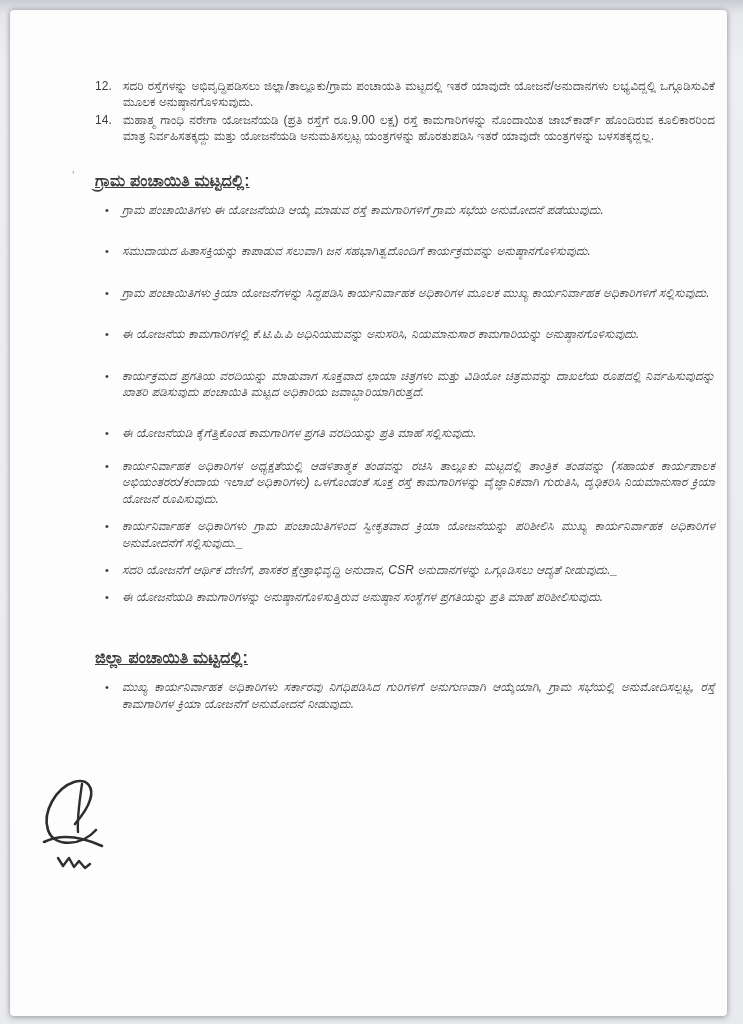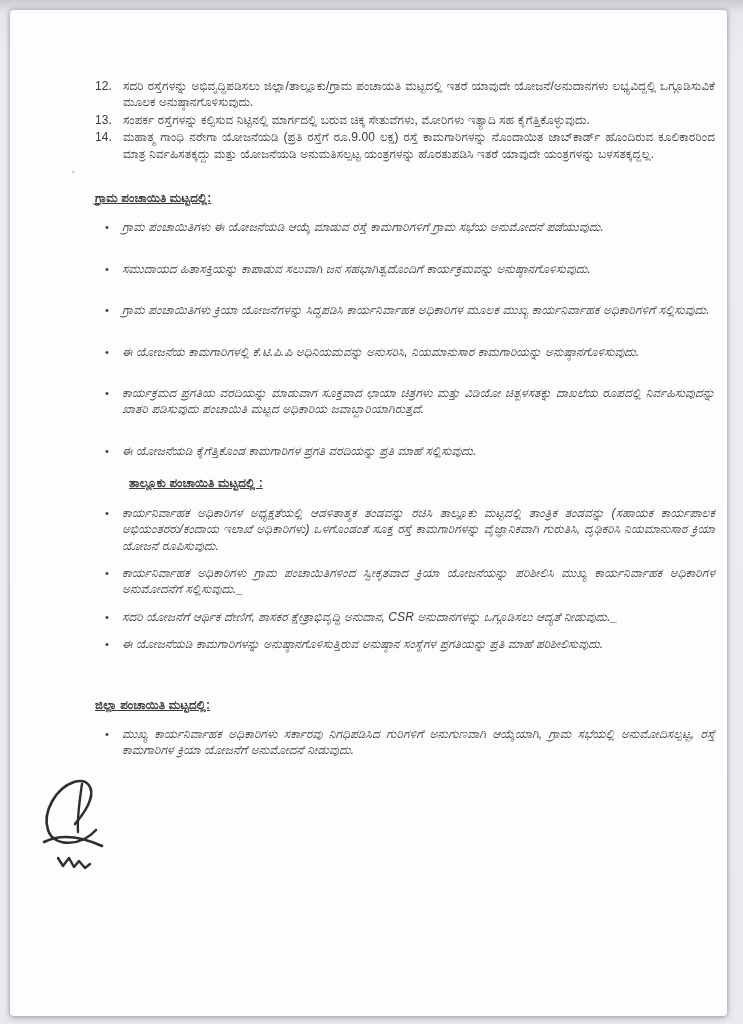--- a/index.html
+++ b/index.html
@@ -24,21 +24,21 @@
     letter-spacing:.1px;
   }
   
   .nlist { margin-bottom:28px; }
   .nitem { display:flex; margin-bottom:1px; }
   .nitem .num { flex:none; width:28px; }
   .nitem .ntext { flex:1; text-align:justify; }
   
   .sec-heading {
     font-weight:bold; text-decoration:underline;
-    margin-bottom:13px; font-size:12px;
+    margin-bottom:13px; font-size:16px;
   }
   .indent { margin-left:34px; }
   .bitem { display:flex; margin-left:10px; }
   .bitem .bullet { flex:none; width:17px; font-size:11px; line-height:16.4px; }
   .bitem .btext { flex:1; text-align:justify;font-style:italic; }
   .gp .bitem { margin-bottom:25px; }
   .gp .bitem:last-child { margin-bottom:16px; }
   .tp { margin-top:2px; }
   .tp .bitem { margin-bottom:11px; }
   .jp { margin-top:44px; }
@@ -61,24 +61,20 @@
   <span class="speck speck-2">ʻ</span>
 
   <div class="content">
 
     <div class="nlist">
       <div class="nitem">
         <span class="num">12.</span>
         <span class="ntext">ಸದರಿ ರಸ್ತೆಗಳನ್ನು ಅಭಿವೃದ್ಧಿಪಡಿಸಲು ಜಿಲ್ಲಾ/ತಾಲ್ಲೂಕು/ಗ್ರಾಮ ಪಂಚಾಯತಿ ಮಟ್ಟದಲ್ಲಿ ಇತರೆ ಯಾವುದೇ ಯೋಜನೆ/ಅನುದಾನಗಳು ಲಭ್ಯವಿದ್ದಲ್ಲಿ ಒಗ್ಗೂಡಿಸುವಿಕೆ ಮೂಲಕ ಅನುಷ್ಠಾನಗೊಳಿಸುವುದು.</span>
       </div>
       <div class="nitem">
-        <span class="num">13.</span>
-        <span class="ntext">ಸಂಪರ್ಕ ರಸ್ತೆಗಳನ್ನು ಕಲ್ಪಿಸುವ ನಿಟ್ಟಿನಲ್ಲಿ ಮಾರ್ಗದಲ್ಲಿ ಬರುವ ಚಿಕ್ಕ ಸೇತುವೆಗಳು, ಮೋರಿಗಳು ಇತ್ಯಾದಿ ಸಹ ಕೈಗೆತ್ತಿಕೊಳ್ಳುವುದು.</span>
-      </div>
-      <div class="nitem">
         <span class="num">14.</span>
         <span class="ntext">ಮಹಾತ್ಮ ಗಾಂಧಿ ನರೇಗಾ ಯೋಜನೆಯಡಿ (ಪ್ರತಿ ರಸ್ತೆಗೆ ರೂ.9.00 ಲಕ್ಷ) ರಸ್ತೆ ಕಾಮಗಾರಿಗಳನ್ನು ನೊಂದಾಯಿತ ಜಾಬ್‌ಕಾರ್ಡ್ ಹೊಂದಿರುವ ಕೂಲಿಕಾರರಿಂದ ಮಾತ್ರ ನಿರ್ವಹಿಸತಕ್ಕದ್ದು ಮತ್ತು ಯೋಜನೆಯಡಿ ಅನುಮತಿಸಲ್ಪಟ್ಟ ಯಂತ್ರಗಳನ್ನು ಹೊರತುಪಡಿಸಿ ಇತರೆ ಯಾವುದೇ ಯಂತ್ರಗಳನ್ನು ಬಳಸತಕ್ಕದ್ದಲ್ಲ.</span>
       </div>
     </div>
 
     <div class="sec gp">
       <div class="sec-heading">ಗ್ರಾಮ ಪಂಚಾಯಿತಿ ಮಟ್ಟದಲ್ಲಿ:</div>
       <div class="bitem">
         <span class="bullet">•</span>
         <span class="btext">ಗ್ರಾಮ ಪಂಚಾಯಿತಿಗಳು ಈ ಯೋಜನೆಯಡಿ ಆಯ್ಕೆ ಮಾಡುವ ರಸ್ತೆ ಕಾಮಗಾರಿಗಳಿಗೆ ಗ್ರಾಮ ಸಭೆಯ ಅನುಮೋದನೆ ಪಡೆಯುವುದು.</span>
@@ -90,30 +86,29 @@
       <div class="bitem">
         <span class="bullet">•</span>
         <span class="btext">ಗ್ರಾಮ ಪಂಚಾಯಿತಿಗಳು ಕ್ರಿಯಾ ಯೋಜನೆಗಳನ್ನು ಸಿದ್ಧಪಡಿಸಿ ಕಾರ್ಯನಿರ್ವಾಹಕ ಅಧಿಕಾರಿಗಳ ಮೂಲಕ ಮುಖ್ಯ ಕಾರ್ಯನಿರ್ವಾಹಕ ಅಧಿಕಾರಿಗಳಿಗೆ ಸಲ್ಲಿಸುವುದು.</span>
       </div>
       <div class="bitem">
         <span class="bullet">•</span>
         <span class="btext">ಈ ಯೋಜನೆಯ ಕಾಮಗಾರಿಗಳಲ್ಲಿ ಕೆ.ಟಿ.ಪಿ.ಪಿ ಅಧಿನಿಯಮವನ್ನು ಅನುಸರಿಸಿ, ನಿಯಮಾನುಸಾರ ಕಾಮಗಾರಿಯನ್ನು ಅನುಷ್ಠಾನಗೊಳಿಸುವುದು.</span>
       </div>
       <div class="bitem">
         <span class="bullet">•</span>
-        <span class="btext">ಕಾರ್ಯಕ್ರಮದ ಪ್ರಗತಿಯ ವರದಿಯನ್ನು ಮಾಡುವಾಗ ಸೂಕ್ತವಾದ ಛಾಯಾ ಚಿತ್ರಗಳು ಮತ್ತು ವಿಡಿಯೋ ಚಿತ್ಬಳಸತಕ್ನು ದಾಖಲೆಯ ರೂಪದಲ್ಲಿ ನಿರ್ವಹಿಸುವುದನ್ನು ಖಾತರಿ ಪಡಿಸುವುದು ಪಂಚಾಯಿತಿ ಮಟ್ಟದ ಅಧಿಕಾರಿಯ ಜವಾಬ್ದಾರಿಯಾಗಿರುತ್ತದೆ.</span>
+        <span class="btext">ಕಾರ್ಯಕ್ರಮದ ಪ್ರಗತಿಯ ವರದಿಯನ್ನು ಮಾಡುವಾಗ ಸೂಕ್ತವಾದ ಛಾಯಾ ಚಿತ್ರಗಳು ಮತ್ತು ವಿಡಿಯೋ ಚಿತ್ರಮವನ್ನು ದಾಖಲೆಯ ರೂಪದಲ್ಲಿ ನಿರ್ವಹಿಸುವುದನ್ನು ಖಾತರಿ ಪಡಿಸುವುದು ಪಂಚಾಯಿತಿ ಮಟ್ಟದ ಅಧಿಕಾರಿಯ ಜವಾಬ್ದಾರಿಯಾಗಿರುತ್ತದೆ.</span>
       </div>
       <div class="bitem">
         <span class="bullet">•</span>
         <span class="btext">ಈ ಯೋಜನೆಯಡಿ ಕೈಗೆತ್ತಿಕೊಂಡ ಕಾಮಗಾರಿಗಳ ಪ್ರಗತಿ ವರದಿಯನ್ನು ಪ್ರತಿ ಮಾಹೆ ಸಲ್ಲಿಸುವುದು.</span>
       </div>
     </div>
 
     <div class="sec tp">
-      <div class="sec-heading indent">ತಾಲ್ಲೂಕು ಪಂಚಾಯಿತಿ ಮಟ್ಟದಲ್ಲಿ :</div>
       <div class="bitem">
         <span class="bullet">•</span>
         <span class="btext">ಕಾರ್ಯನಿರ್ವಾಹಕ ಅಧಿಕಾರಿಗಳ ಅಧ್ಯಕ್ಷತೆಯಲ್ಲಿ ಆಡಳಿತಾತ್ಮಕ ತಂಡವನ್ನು ರಚಿಸಿ ತಾಲ್ಲೂಕು ಮಟ್ಟದಲ್ಲಿ ತಾಂತ್ರಿಕ ತಂಡವನ್ನು (ಸಹಾಯಕ ಕಾರ್ಯಪಾಲಕ ಅಭಿಯಂತರರು/ಕಂದಾಯ ಇಲಾಖೆ ಅಧಿಕಾರಿಗಳು) ಒಳಗೊಂಡಂತೆ ಸೂಕ್ತ ರಸ್ತೆ ಕಾಮಗಾರಿಗಳನ್ನು ವೈಜ್ಞಾನಿಕವಾಗಿ ಗುರುತಿಸಿ, ದೃಢಿಕರಿಸಿ ನಿಯಮಾನುಸಾರ ಕ್ರಿಯಾ ಯೋಜನೆ ರೂಪಿಸುವುದು.</span>
       </div>
       <div class="bitem">
         <span class="bullet">•</span>
         <span class="btext">ಕಾರ್ಯನಿರ್ವಾಹಕ ಅಧಿಕಾರಿಗಳು ಗ್ರಾಮ ಪಂಚಾಯಿತಿಗಳಿಂದ ಸ್ವೀಕೃತವಾದ ಕ್ರಿಯಾ ಯೋಜನೆಯನ್ನು ಪರಿಶೀಲಿಸಿ ಮುಖ್ಯ ಕಾರ್ಯನಿರ್ವಾಹಕ ಅಧಿಕಾರಿಗಳ ಅನುಮೋದನೆಗೆ ಸಲ್ಲಿಸುವುದು._</span>
       </div>
       <div class="bitem">
         <span class="bullet">•</span>

